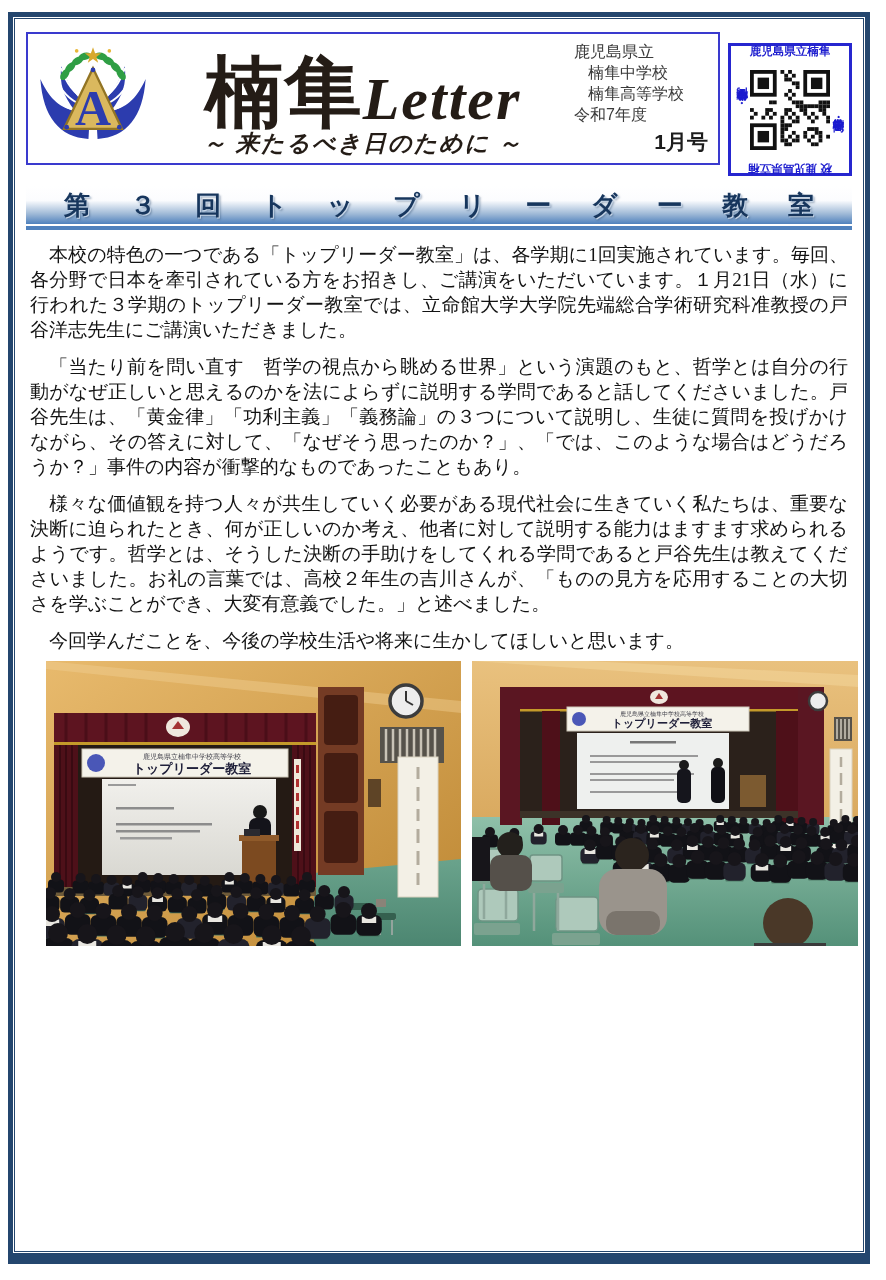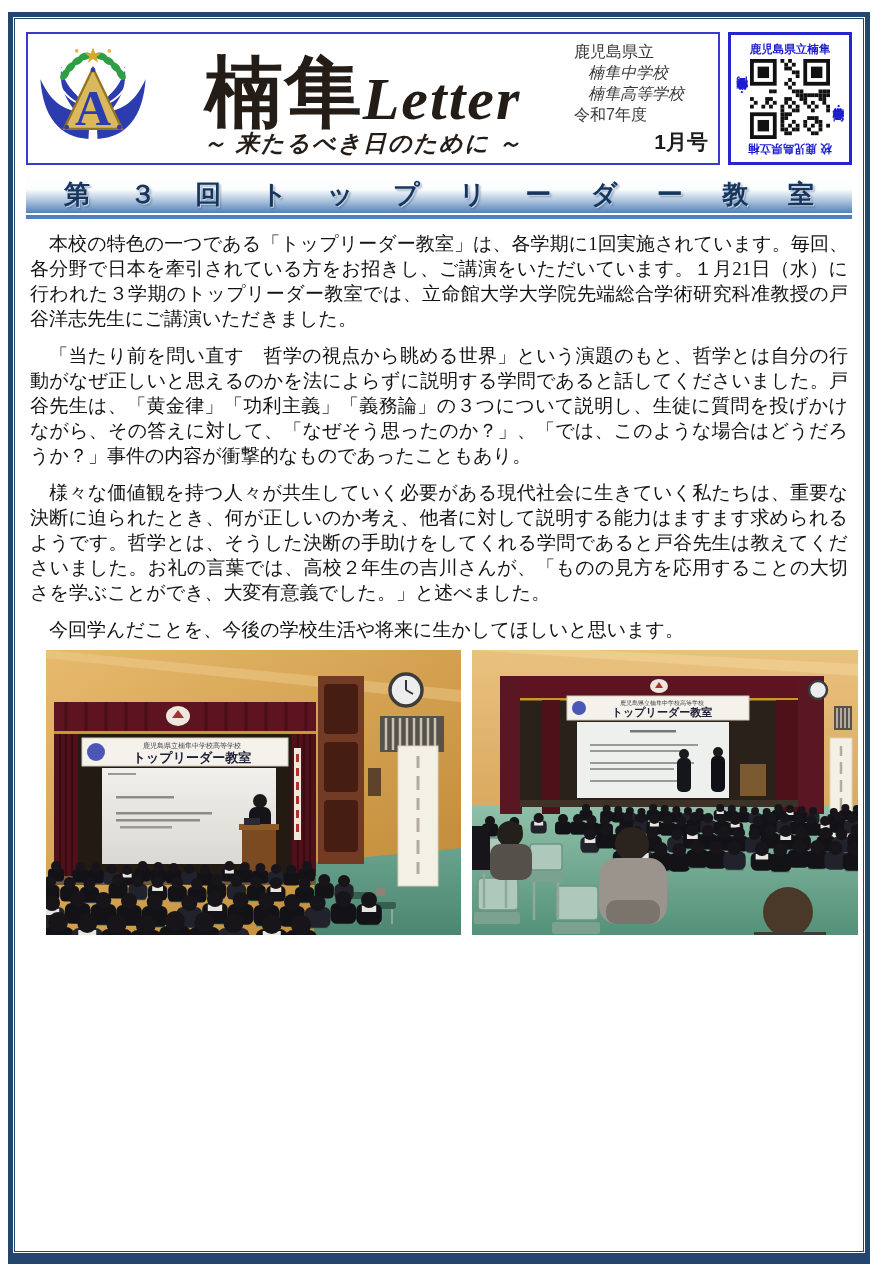--- a/index.html
+++ b/index.html
@@ -13,28 +13,28 @@
   .masthead-row{display:flex;gap:8px;margin:15px 13px 0 13px;align-items:stretch;}
   .masthead{flex:1;border:2px solid #3a3ace;box-sizing:border-box;height:133px;
             display:flex;align-items:center;padding:2px 6px;background:#fff;}
   .emblem{flex:0 0 118px;}
   .title-block{flex:1;text-align:center;line-height:1;margin-top:12px;}
   .t-main{font-size:78px;font-weight:900;color:#241c16;letter-spacing:1px;}
   .t-latin{font-size:60px;font-weight:900;font-style:italic;color:#241c16;letter-spacing:2px;}
   .subtitle{font-size:23px;font-weight:900;font-style:italic;color:#241c16;margin-top:0px;letter-spacing:2px;}
   .school-info{flex:0 0 138px;font-family:"Liberation Sans","DejaVu Sans",sans-serif;
                font-size:16px;color:#3a3a3a;line-height:1.32;}
-  .si-1,.si-2{padding-left:14px;font-style:italic;}
+  .si-1,.si-2{padding-left:14px;}
   .issue{font-size:21px;font-weight:bold;color:#1c1c1c;text-align:right;padding-right:4px;margin-top:3px;
          font-family:"Liberation Sans","DejaVu Sans",sans-serif;}
 
   
   .qr-box{flex:0 0 124px;border:3px solid #2626cf;box-sizing:border-box;height:133px;background:#fff;
-          display:flex;flex-direction:column;align-items:center;justify-content:center;
-          font-family:"Liberation Sans","DejaVu Sans",sans-serif;}
+          display:flex;flex-direction:column;align-items:center;justify-content:space-between;
+          font-family:"Liberation Sans","DejaVu Sans",sans-serif;margin-top:11px;}
   .qr-label{font-size:11.5px;font-weight:bold;color:#1c1ccf;line-height:1;white-space:nowrap;}
   .qr-mid{display:flex;align-items:center;}
   .qr-side{writing-mode:vertical-rl;font-size:11.5px;font-weight:bold;color:#1c1ccf;line-height:1;height:86px;
            text-align:center;white-space:nowrap;}
   .qr-side.flip{transform:rotate(180deg);}
   .qr-bottom{transform:rotate(180deg);}
   .qr-svg{width:80px;height:80px;margin:1px 2px;}
 
   
   .banner{margin:10px 13px 0;height:38px;text-align:center;

